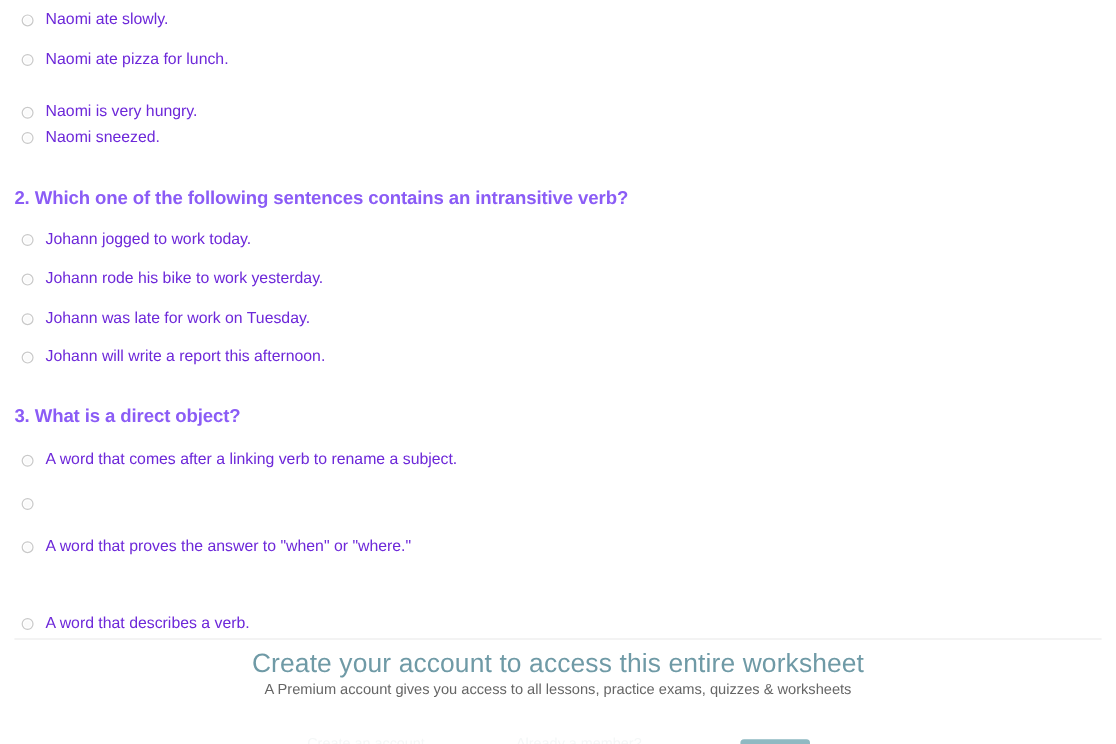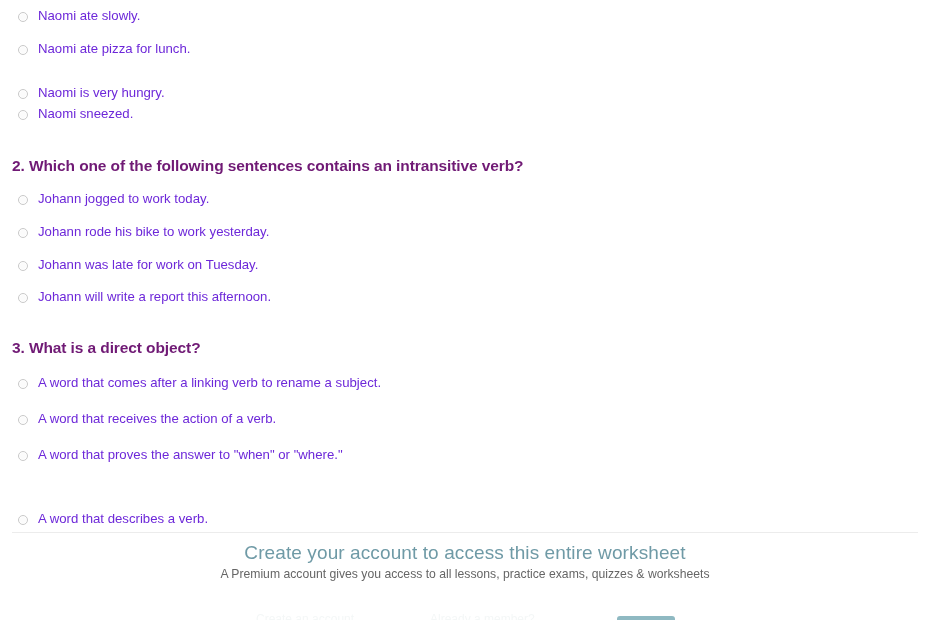--- a/index.html
+++ b/index.html
@@ -36,21 +36,21 @@
     position: absolute;
     left: 0;
     width: 930px;
   }
 
   .question-title {
     position: absolute;
     left: 12px;
     font-size: 15.5px;
     font-weight: bold;
-    color: #701a75;
+    color: #8b5cf6;
     letter-spacing: -0.1px;
     white-space: nowrap;
   }
 
   .answers {
     position: absolute;
     left: 0;
     width: 930px;
   }
 
@@ -97,21 +97,21 @@
   .footer {
     position: absolute;
     left: 0;
     top: 540px;
     width: 930px;
     text-align: center;
   }
 
   .footer-heading {
     display: block;
-    font-size: 19px;
+    font-size: 22px;
     color: #6f9aa6;
     line-height: 26px;
     font-weight: normal;
     letter-spacing: 0.1px;
   }
 
   .footer-sub {
     display: block;
     margin-top: 0;
     font-size: 12.2px;
@@ -225,21 +225,20 @@
 
       <div class="answers" style="top:375px;">
 
         <div class="answer-row" style="top:0px;">
           <span class="radio-icon"></span>
           <span class="answer-text">A word that comes after a linking verb to rename a subject.</span>
         </div>
 
         <div class="answer-row" style="top:36px;">
           <span class="radio-icon"></span>
-          <span class="answer-text">A word that receives the action of a verb.</span>
         </div>
 
         <div class="answer-row" style="top:72px;text-align:center;">
           <span class="radio-icon"></span>
           <span class="answer-text">A word that proves the answer to "when" or "where."</span>
         </div>
 
         <div class="answer-row" style="top:100px;margin-top:36px;">
           <span class="radio-icon"></span>
           <span class="answer-text">A word that describes a verb.</span>

